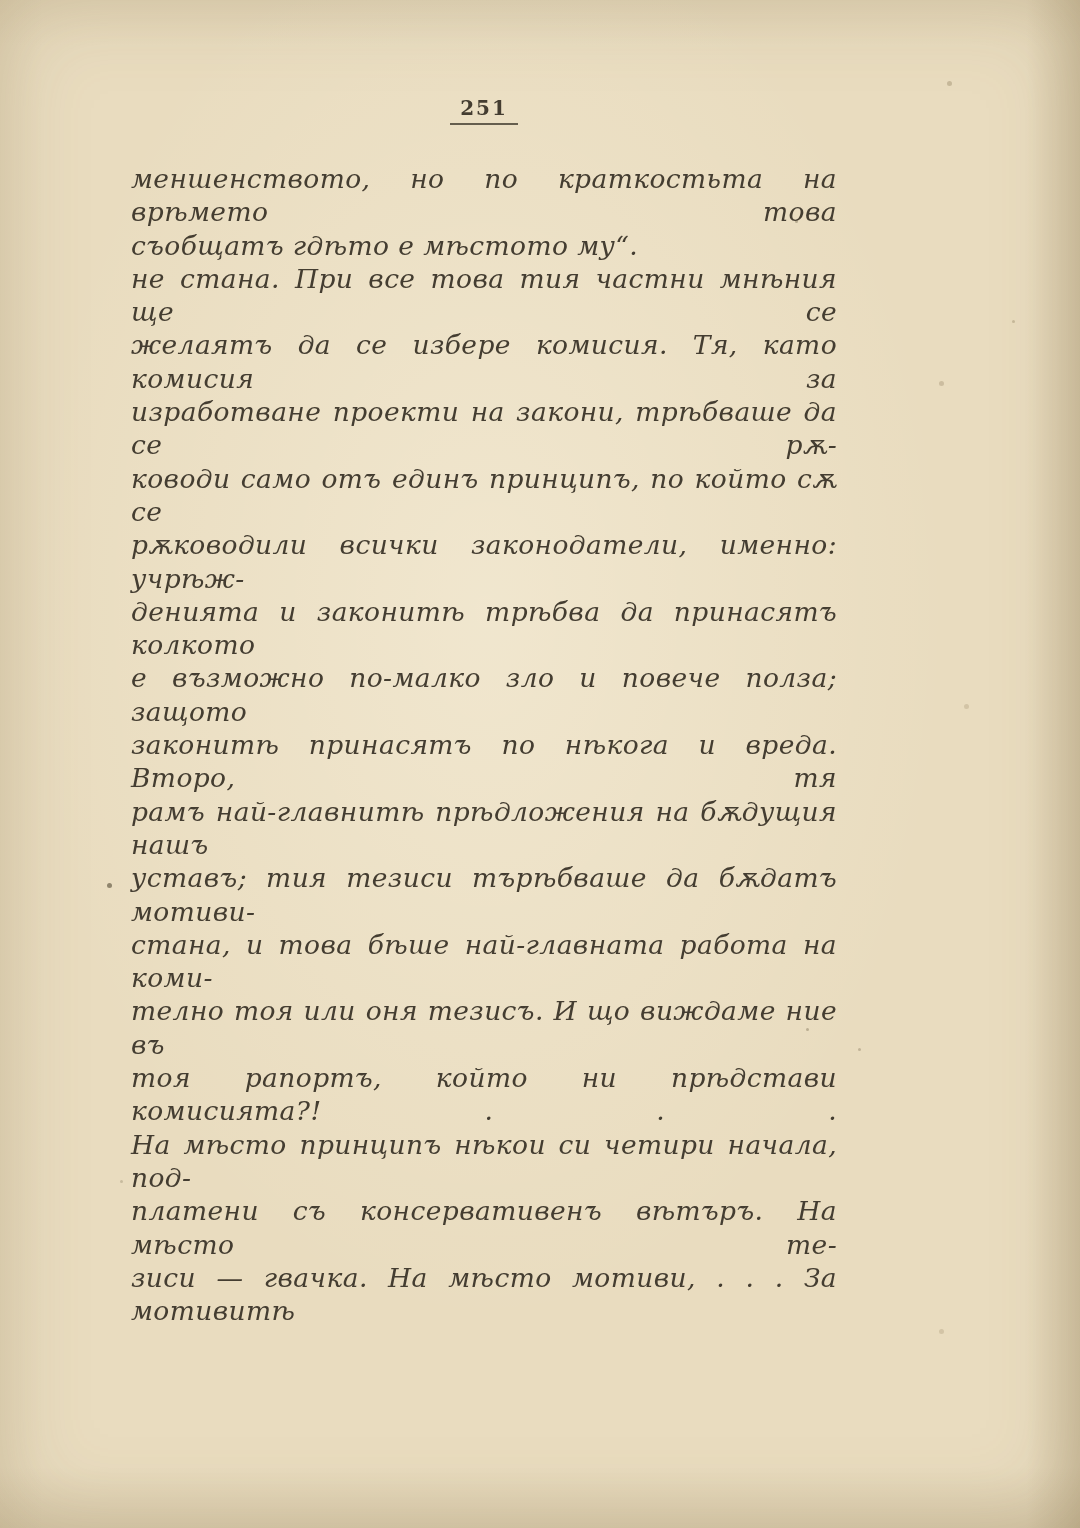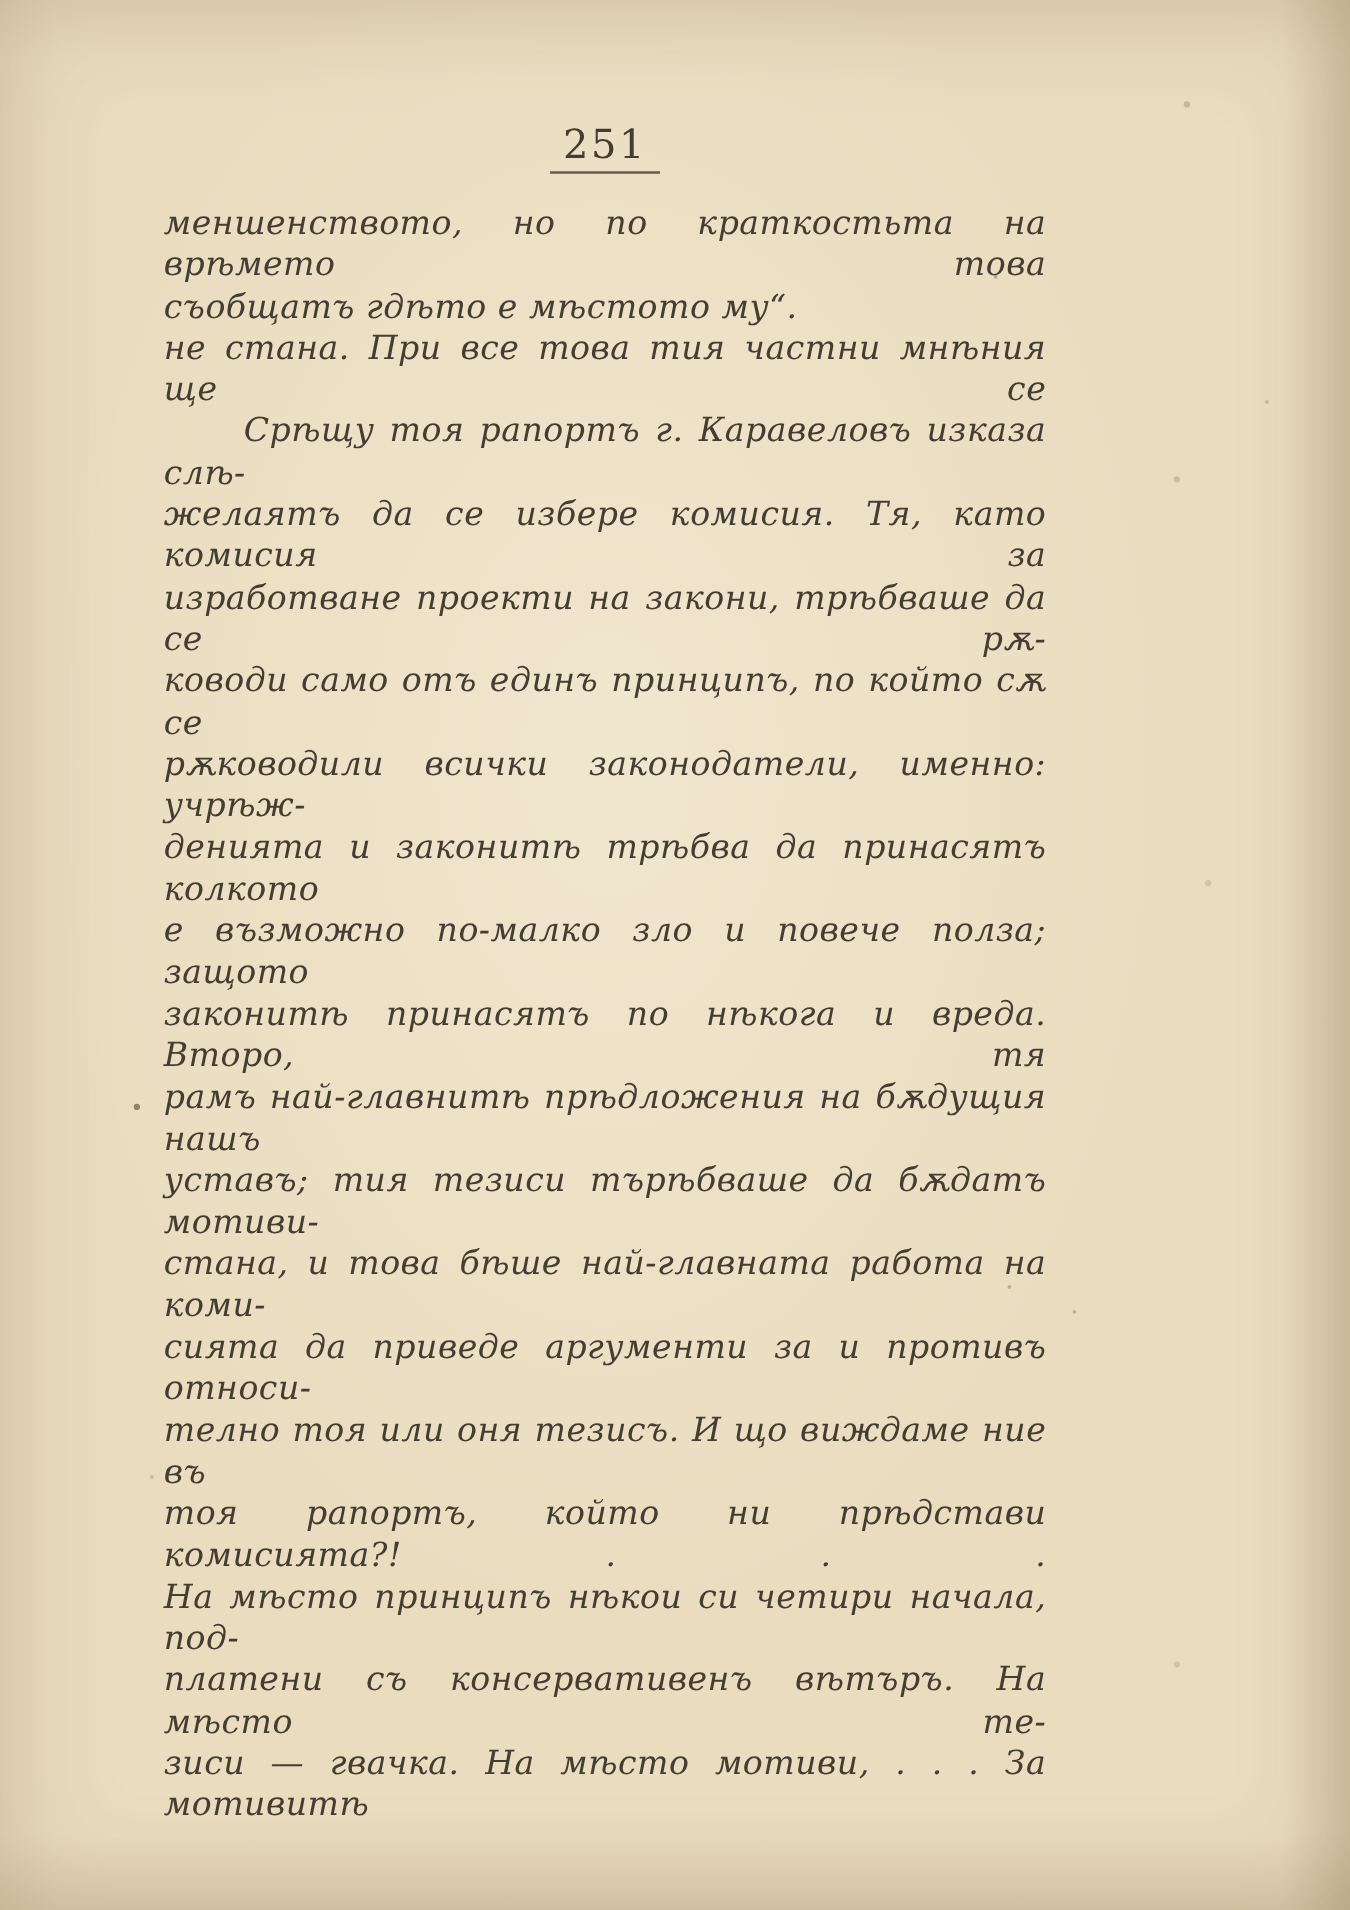--- a/index.html
+++ b/index.html
@@ -45,24 +45,25 @@
   }
   .page-number-wrap {
     position: absolute;
     top: 96px;
     left: 131px;
     width: 706px;
     text-align: center;
   }
   .page-number {
     display: inline-block;
-    font-size: 32px;
+    font-size: 20px;
     letter-spacing: 2px;
     padding: 0 10px 3px 10px;
     border-bottom: 2px solid rgba(68,61,49,0.8);
+    font-weight: bold;
   }
   .text-block {
     position: absolute;
     left: 131px;
     top: 162px;
     width: 706px;
     font-size: 26.5px;
     line-height: 33.3px;
     letter-spacing: 0.4px;
   }
@@ -84,32 +85,30 @@
     <span class="page-number">251</span>
   </div>
 
   <div class="text-block">
     <div class="para">
         <div class="line">меншенството, но по краткостьта на врѣмето това</div>
         <div class="line last">съобщатъ гдѣто е мѣстото му“.</div>
         <div class="line">не стана. При все това тия частни мнѣния ще се</div>
       </div>
     <div class="para">
-        <div class="line indent">Срѣщу тоя рапортъ г. Каравеловъ изказа слѣ-</div>
         <div class="line">желаятъ да се избере комисия. Тя, като комисия за</div>
         <div class="line">изработване проекти на закони, трѣбваше да се рѫ-</div>
         <div class="line">ководи само отъ единъ принципъ, по който сѫ се</div>
         <div class="line">рѫководили всички законодатели, именно: учрѣж-</div>
         <div class="line">денията и законитѣ трѣбва да принасятъ колкото</div>
         <div class="line">е възможно по-малко зло и повече полза; защото</div>
         <div class="line">законитѣ принасятъ по нѣкога и вреда. Второ, тя</div>
         <div class="line">рамъ най-главнитѣ прѣдложения на бѫдущия нашъ</div>
         <div class="line">уставъ; тия тезиси търѣбваше да бѫдатъ мотиви-</div>
         <div class="line">стана, и това бѣше най-главната работа на коми-</div>
-        <div class="line">сията да приведе аргументи за и противъ относи-</div>
         <div class="line">телно тоя или оня тезисъ. И що виждаме ние въ</div>
         <div class="line">тоя рапортъ, който ни прѣдстави комисията?! . . .</div>
         <div class="line">На мѣсто принципъ нѣкои си четири начала, под-</div>
         <div class="line">платени съ консервативенъ вѣтъръ. На мѣсто те-</div>
         <div class="line">зиси — гвачка. На мѣсто мотиви, . . . За мотивитѣ</div>
       </div>
 
   </div>
 </div>
 

